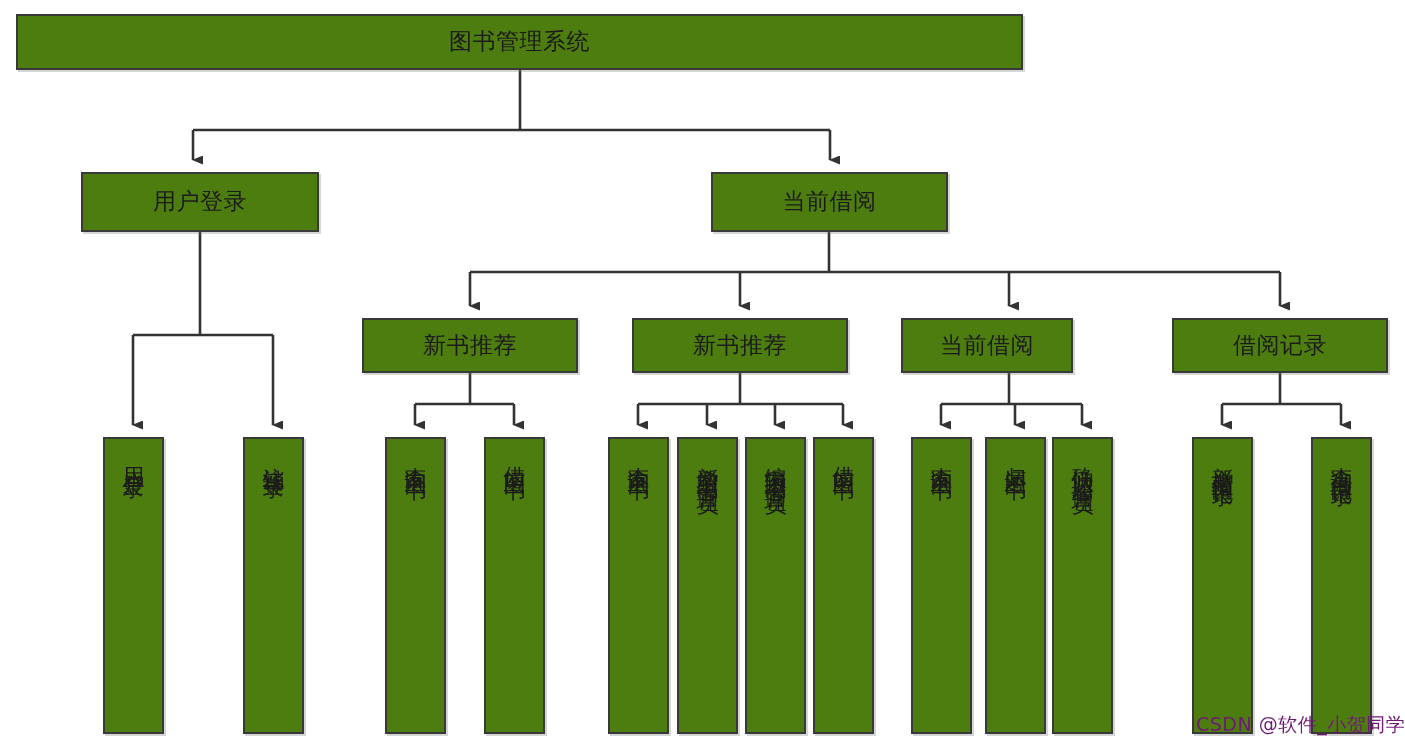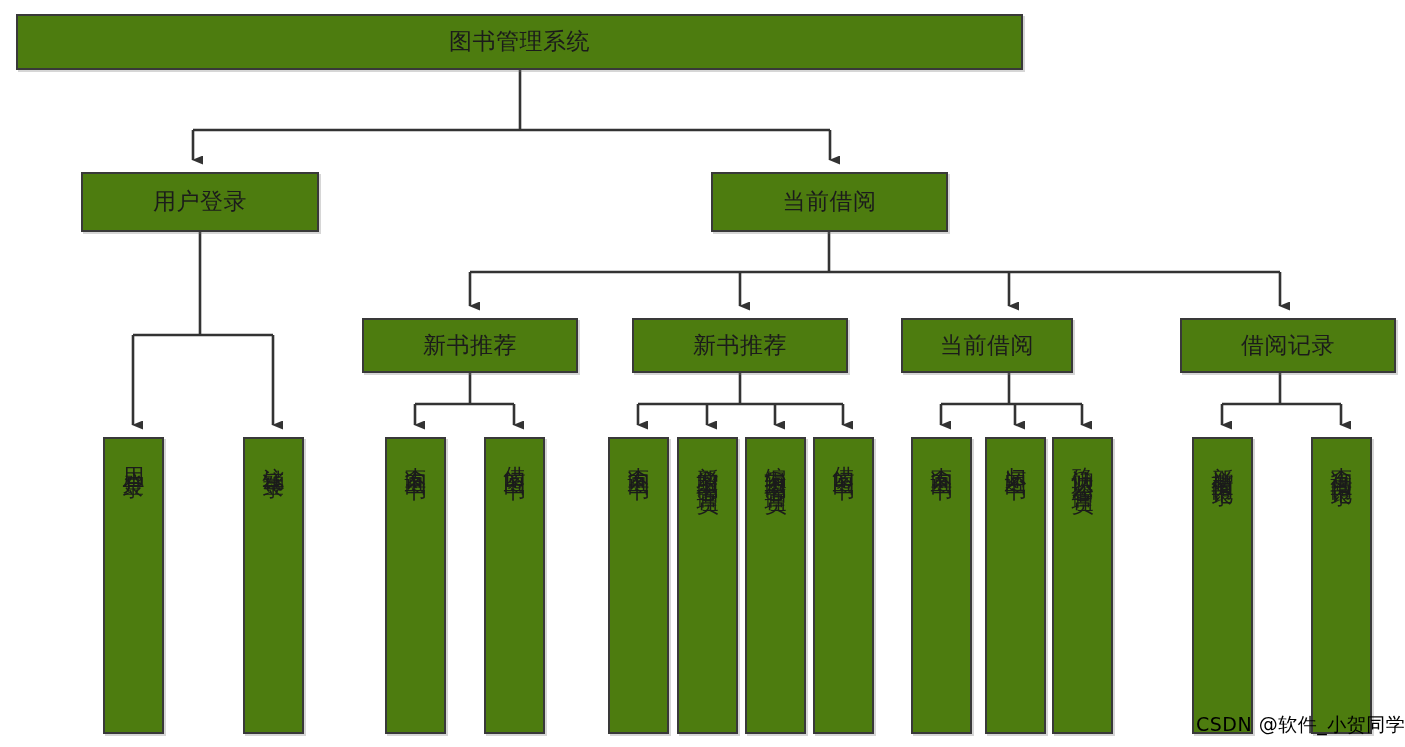--- a/index.html
+++ b/index.html
@@ -52,21 +52,21 @@
     writing-mode: vertical-rl;
     text-orientation: upright;
     letter-spacing: 4px;
     line-height: 1.0;
     white-space: nowrap;
     font-family: "DejaVu Sans", "Liberation Sans", sans-serif;
   }
   .watermark {
     position: absolute;
     font-size: 19px;
-    color: #000000;
+    color: #701a75;
     white-space: nowrap;
     font-family: "DejaVu Sans", "Liberation Sans", sans-serif;
     letter-spacing: 0.5px;
   }
 </style>
 </head>
 <body>
 
 <div id="canvas">
 
@@ -133,21 +133,21 @@
 
   <div class="node-box" style="left:362px; top:318px; width:216px; height:55px;">
     <span class="node-label-h">新书推荐</span>
   </div>
   <div class="node-box" style="left:632px; top:318px; width:216px; height:55px;">
     <span class="node-label-h">新书推荐</span>
   </div>
   <div class="node-box" style="left:901px; top:318px; width:172px; height:55px;">
     <span class="node-label-h">当前借阅</span>
   </div>
-  <div class="node-box" style="left:1172px; top:318px; width:216px; height:55px;margin-left:8px;">
+  <div class="node-box" style="left:1172px; top:318px; width:216px; height:55px;">
     <span class="node-label-h">借阅记录</span>
   </div>
 
   <div class="node-box vertical" style="left:103px; top:437px; width:61px; height:297px;">
     <span class="node-label-v">用户登录</span>
   </div>
   <div class="node-box vertical" style="left:243px; top:437px; width:61px; height:297px;">
     <span class="node-label-v">注销登录</span>
   </div>
 

